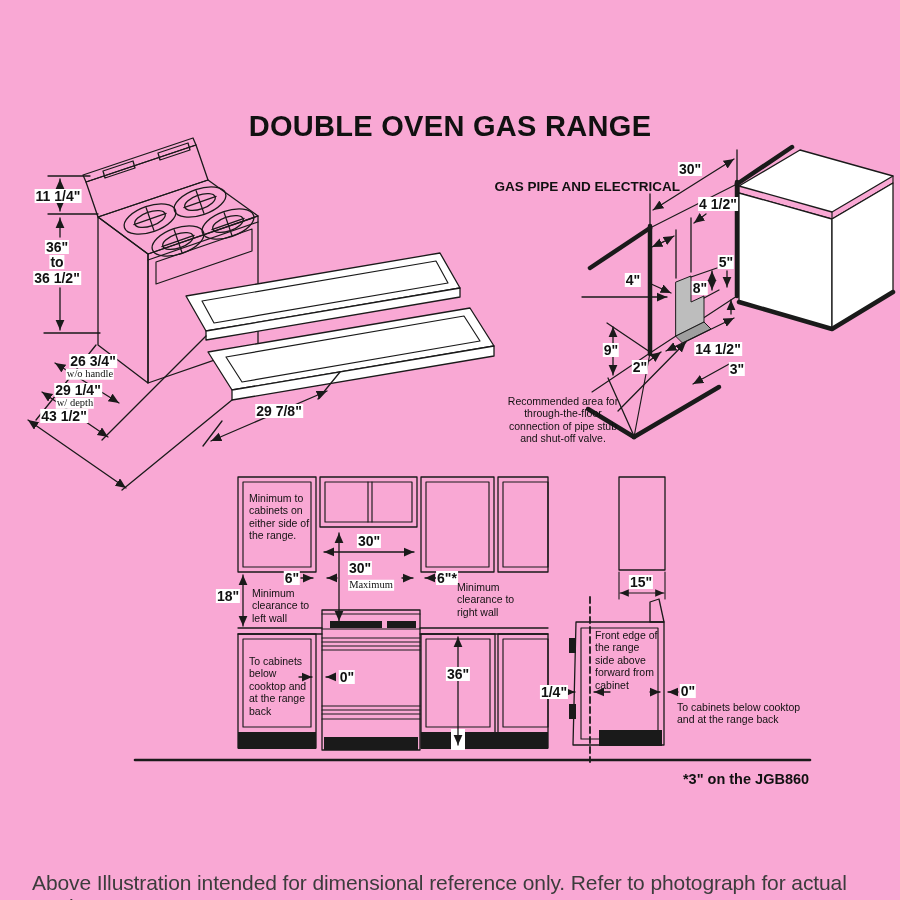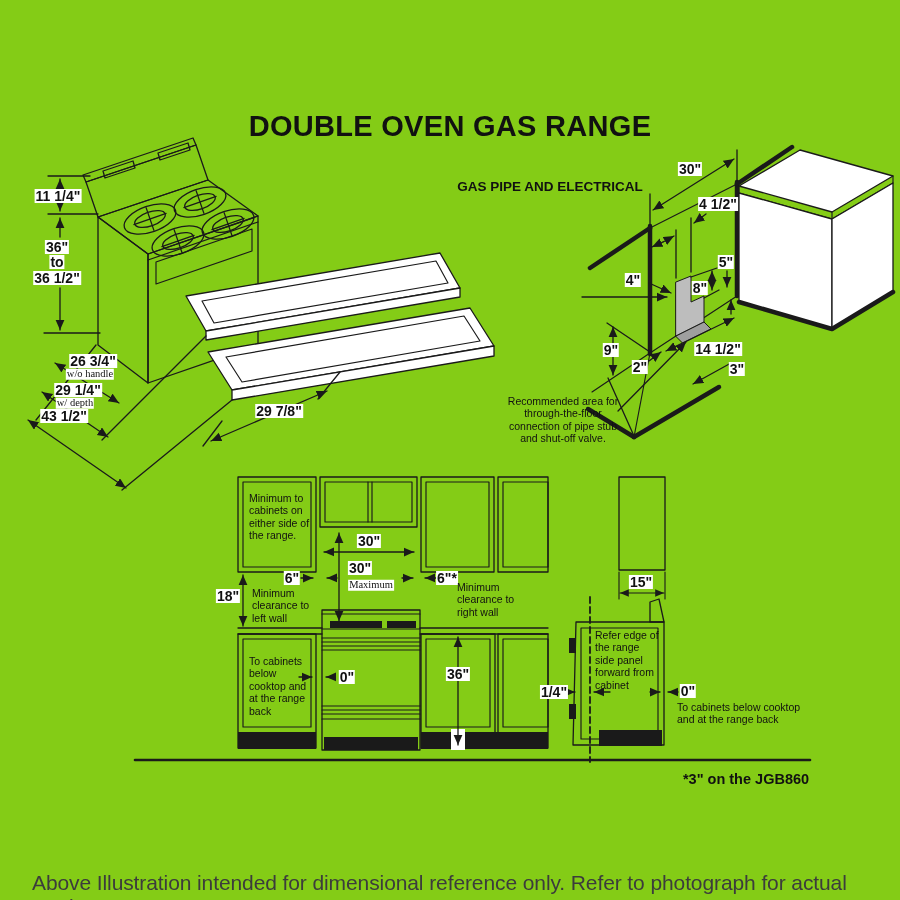--- a/index.html
+++ b/index.html
@@ -1,16 +1,16 @@
 <!DOCTYPE html>
 <html><head>
 <meta charset="utf-8">
 <style>
   html,body{margin:0;padding:0;background:#fff;}
-  #page{position:relative;width:900px;height:900px;background:#84cc16;overflow:hidden;
+  #page{position:relative;width:900px;height:900px;background:#f9a8d4;overflow:hidden;
         font-family:"Liberation Sans",sans-serif;color:#111;}
   svg{position:absolute;left:0;top:0;}
   svg path,svg rect,svg line,svg ellipse{stroke:#1a1a1a;fill:none;stroke-width:1.3;
         stroke-linejoin:round;stroke-linecap:round;}
   .fw{fill:#fff;}
   .fb{fill:#1a1a1a;stroke:none;}
   .wg{fill:#fff;stroke:none;}
   .g1{fill:#bdbdbd;stroke-width:1;}
   .g2{fill:#9f9f9f;stroke-width:1;}
   .tk{stroke-width:4.5;}
@@ -21,21 +21,21 @@
   .me{marker-end:url(#ar);}
   .mb{marker-start:url(#ar);marker-end:url(#ar);}
   .lbl{position:absolute;transform:translate(-50%,-50%);font-weight:bold;font-size:14px;
        white-space:nowrap;background:#fff;padding:0 1px;line-height:1;}
   .lbl.sm{font-weight:normal;font-size:10.5px;font-family:Liberation Serif, serif;}
   .note{position:absolute;font-size:10.5px;line-height:1.18;}
   .ctr{text-align:center;}
   .rgt{text-align:right;}
   .title{position:absolute;left:190px;top:110px;width:520px;text-align:center;
          font-weight:bold;font-size:29px;letter-spacing:.3px;}
-  .gashead{position:absolute;left:420px;top:178px;width:260px;text-align:center;
+  .gashead{position:absolute;left:420px;top:178px;width:260px;text-align:right;
          font-weight:bold;font-size:13.5px;line-height:1.35;}
   .foot{position:absolute;transform:translate(-50%,-50%);font-weight:bold;font-size:14.5px;white-space:nowrap;}
   .caption{position:absolute;left:32px;top:871px;width:872px;font-size:21px;color:#3c3c3c;letter-spacing:-.1px;}
 </style>
 </head>
 <body>
 
 <div id="page">
 
 <svg width="900" height="900" viewBox="0 0 900 900">
@@ -236,21 +236,21 @@
 <span class="lbl" style="left:292px;top:578px">6"</span>
 <span class="lbl" style="left:447px;top:578px">6"*</span>
 <span class="lbl" style="left:228px;top:596px">18"</span>
 <div class="note" style="left:252px;top:587px;width:60px">Minimum clearance to left wall</div>
 <div class="note" style="left:457px;top:581px;width:70px">Minimum clearance to right wall</div>
 <div class="note" style="left:249px;top:655px;width:62px">To cabinets below cooktop and at the range back</div>
 <span class="lbl" style="left:347px;top:677px">0"</span>
 <span class="lbl" style="left:458px;top:674px">36"</span>
 
 <span class="lbl" style="left:641px;top:582px">15"</span>
-<div class="note" style="left:595px;top:629px;width:64px">Refer edge of the range side panel forward from cabinet</div>
+<div class="note" style="left:595px;top:629px;width:64px">Front edge of the range side above forward from cabinet</div>
 <span class="lbl" style="left:554px;top:692px">1/4"</span>
 <span class="lbl" style="left:688px;top:691px">0"</span>
 <div class="note" style="left:677px;top:701px;width:140px">To cabinets below cooktop and at the range back</div>
 
 <div class="foot" style="left:746px;top:779px">*3" on the JGB860</div>
 <div class="caption">Above Illustration intended for dimensional reference only. Refer to photograph for actual product appearance.</div>
 
 </div>
 
 </body></html>

